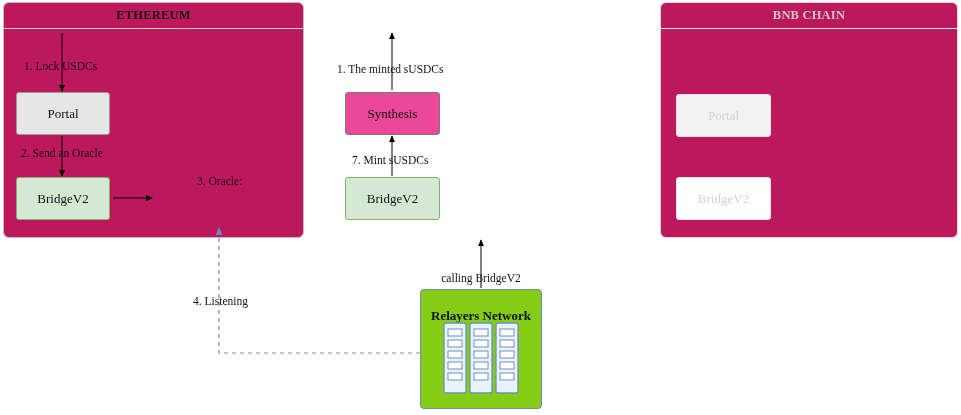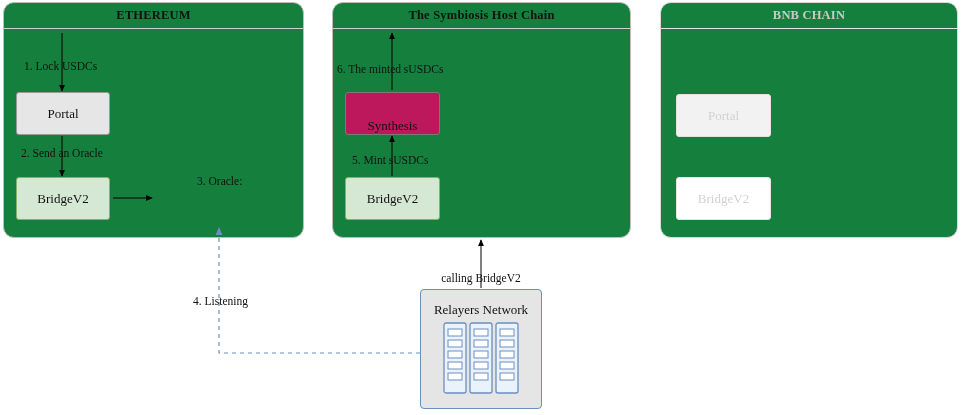--- a/index.html
+++ b/index.html
@@ -23,23 +23,23 @@
   }
   svg.lines {
     position: absolute;
     left: 0; top: 0;
     width: 961px;
     height: 415px;
     overflow: visible;
   }
   .panel {
     position: absolute;
-    background: #15803d;
+    background: #be185d;
     border: 1px solid #bdbdbd;
-    border-radius: 11px;
+    border-radius: 6px;
     box-sizing: border-box;
   }
   .panel-title {
     position: absolute;
     left: 0;
     top: 5px;
     width: 100%;
     text-align: center;
     font-weight: bold;
     font-size: 12.5px;
@@ -70,42 +70,42 @@
     background: #e6e6e6;
     border: 1px solid #9a9a9a;
     color: #111;
   }
   .node-bridge {
     background: #d5e8d4;
     border: 1px solid #82b366;
     color: #111;
   }
   .node-synthesis {
-    background: #be185d;
+    background: #ec4899;
     border: 1px solid #7a7a7a;
     color: #111;
-    align-items: flex-end;
   }
   .node-faded-gray {
     background: #f2f2f2;
     border: 1px solid #e2e2e2;
     color: #d2d2d2;
   }
   .node-faded-green {
     background: #ffffff;
     border: 1px solid #e6e6e6;
     color: #d2d2d2;
   }
   .node-relayers {
-    background: #e5e5e5;
+    background: #84cc16;
     border: 1px solid #6c8ebf;
     color: #111;
     align-items: flex-start;
-    padding-top: 12px;
+    padding-top: 18px;
     border-radius: 4px;
+    font-weight: bold;
   }
   .relayers-label {
     font-size: 13px;
   }
   .label {
     position: absolute;
     font-size: 11.5px;
     line-height: 14px;
     color: #111111;
     white-space: pre;
@@ -123,24 +123,20 @@
 </head>
 <body>
 
 <div class="canvas">
 
   <div class="panel" style="left:3px; top:2px; width:301px; height:236px;">
     <div class="panel-title">ETHEREUM</div>
     <div class="panel-title-rule"></div>
   </div>
 
-  <div class="panel" style="left:332px; top:2px; width:299px; height:236px;">
-    <div class="panel-title">The Symbiosis Host Chain</div>
-    <div class="panel-title-rule"></div>
-  </div>
 
   <div class="panel panel-faded" style="left:660px; top:2px; width:298px; height:236px;">
     <div class="panel-title">BNB CHAIN</div>
     <div class="panel-title-rule"></div>
   </div>
 
   <svg class="lines" viewBox="0 0 961 415">
     <defs>
       <marker id="arrowBlack" markerWidth="9" markerHeight="9" refX="6.2" refY="3" orient="auto" markerUnits="strokeWidth">
         <path d="M0,0 L7,3 L0,6 z" fill="#000000"></path>
@@ -218,17 +214,17 @@
   <div class="label label-right" style="left:24px; top:59px;">1. Lock USDCs</div>
 
   <div class="label label-right" style="left:21px; top:146px;">2. Send an Oracle</div>
 
   <div class="label label-right" style="left:197px; top:174px;">3. Oracle:</div>
 
   <div class="label label-right" style="left:193px; top:294px;">4. Listening</div>
 
   <div class="label label-center" style="left:386px; top:271px; width:190px;">calling BridgeV2</div>
 
-  <div class="label label-right" style="left:352px; top:153px;">5. Mint sUSDCs</div>
-
-  <div class="label label-right" style="left:337px; top:62px;">6. The minted sUSDCs</div>
+  <div class="label label-right" style="left:352px; top:153px;">7. Mint sUSDCs</div>
+
+  <div class="label label-right" style="left:337px; top:62px;">1. The minted sUSDCs</div>
 
 </div>
 
 </body></html>

